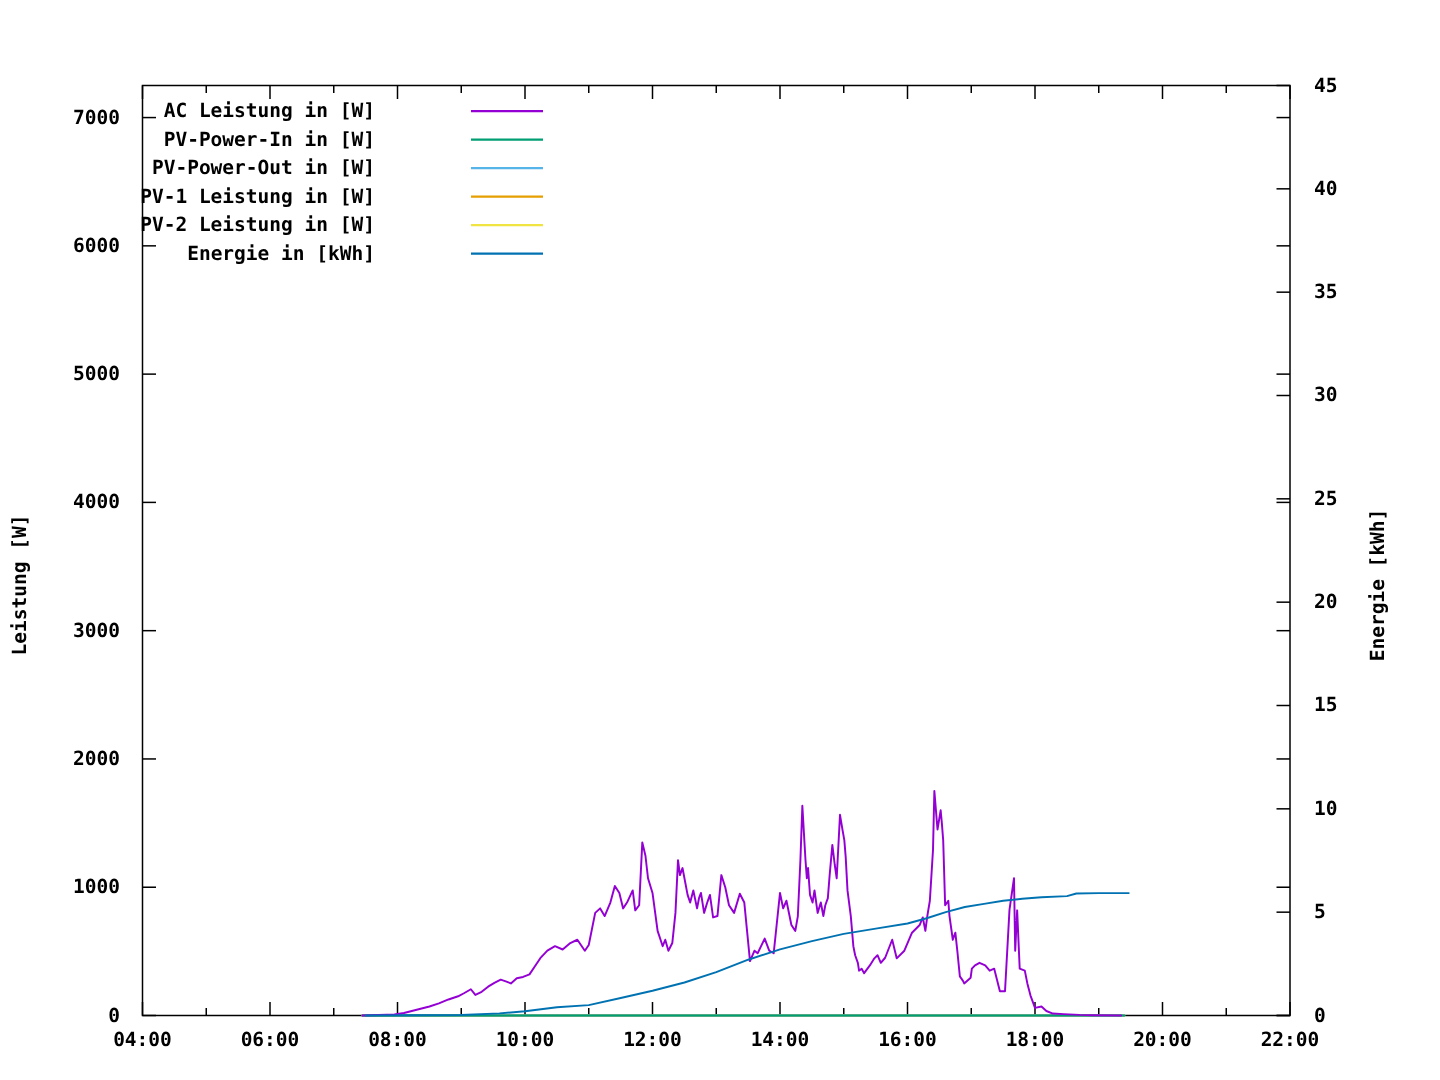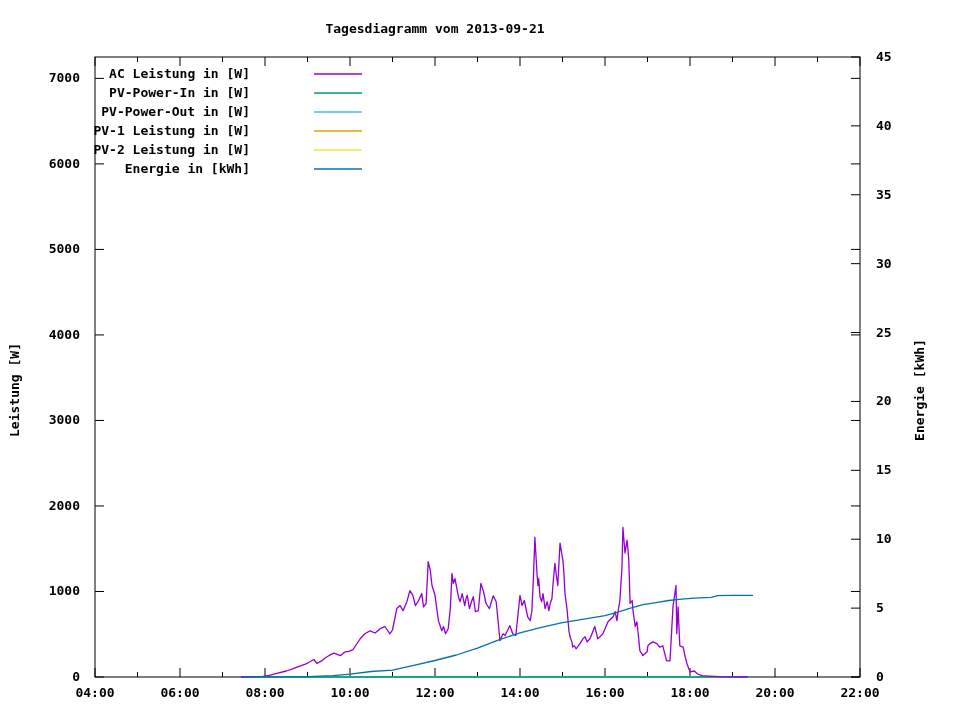--- a/index.html
+++ b/index.html
@@ -11,21 +11,20 @@
         font-size:13px;white-space:nowrap;}
   .y2lab{position:absolute;left:919px;top:390px;transform:translate(-50%,-50%) rotate(-90deg);
          font-size:13px;white-space:nowrap;}
   svg{position:absolute;left:0;top:0;}
   svg text{font-family:"DejaVu Sans Mono",monospace;font-weight:bold;font-size:13px;fill:#000;}
 </style>
 </head>
 <body>
 
 <div class="stage">
-  <div class="chart-title">Tagesdiagramm vom 2013-09-21</div>
   <div class="ylab">Leistung [W]</div>
   <div class="y2lab">Energie [kWh]</div>
   <svg id="plot" width="960" height="720" viewBox="0 0 960 720">
       <rect x="95" y="57" width="765" height="620" fill="none" stroke="#000" stroke-width="1"></rect>
       <line x1="95" y1="677" x2="95" y2="668" stroke="#000" stroke-width="1"></line>
       <line x1="95" y1="57" x2="95" y2="66" stroke="#000" stroke-width="1"></line>
       <text x="95" y="697" text-anchor="middle">04:00</text>
       <line x1="180" y1="677" x2="180" y2="668" stroke="#000" stroke-width="1"></line>
       <line x1="180" y1="57" x2="180" y2="66" stroke="#000" stroke-width="1"></line>
       <text x="180" y="697" text-anchor="middle">06:00</text>

